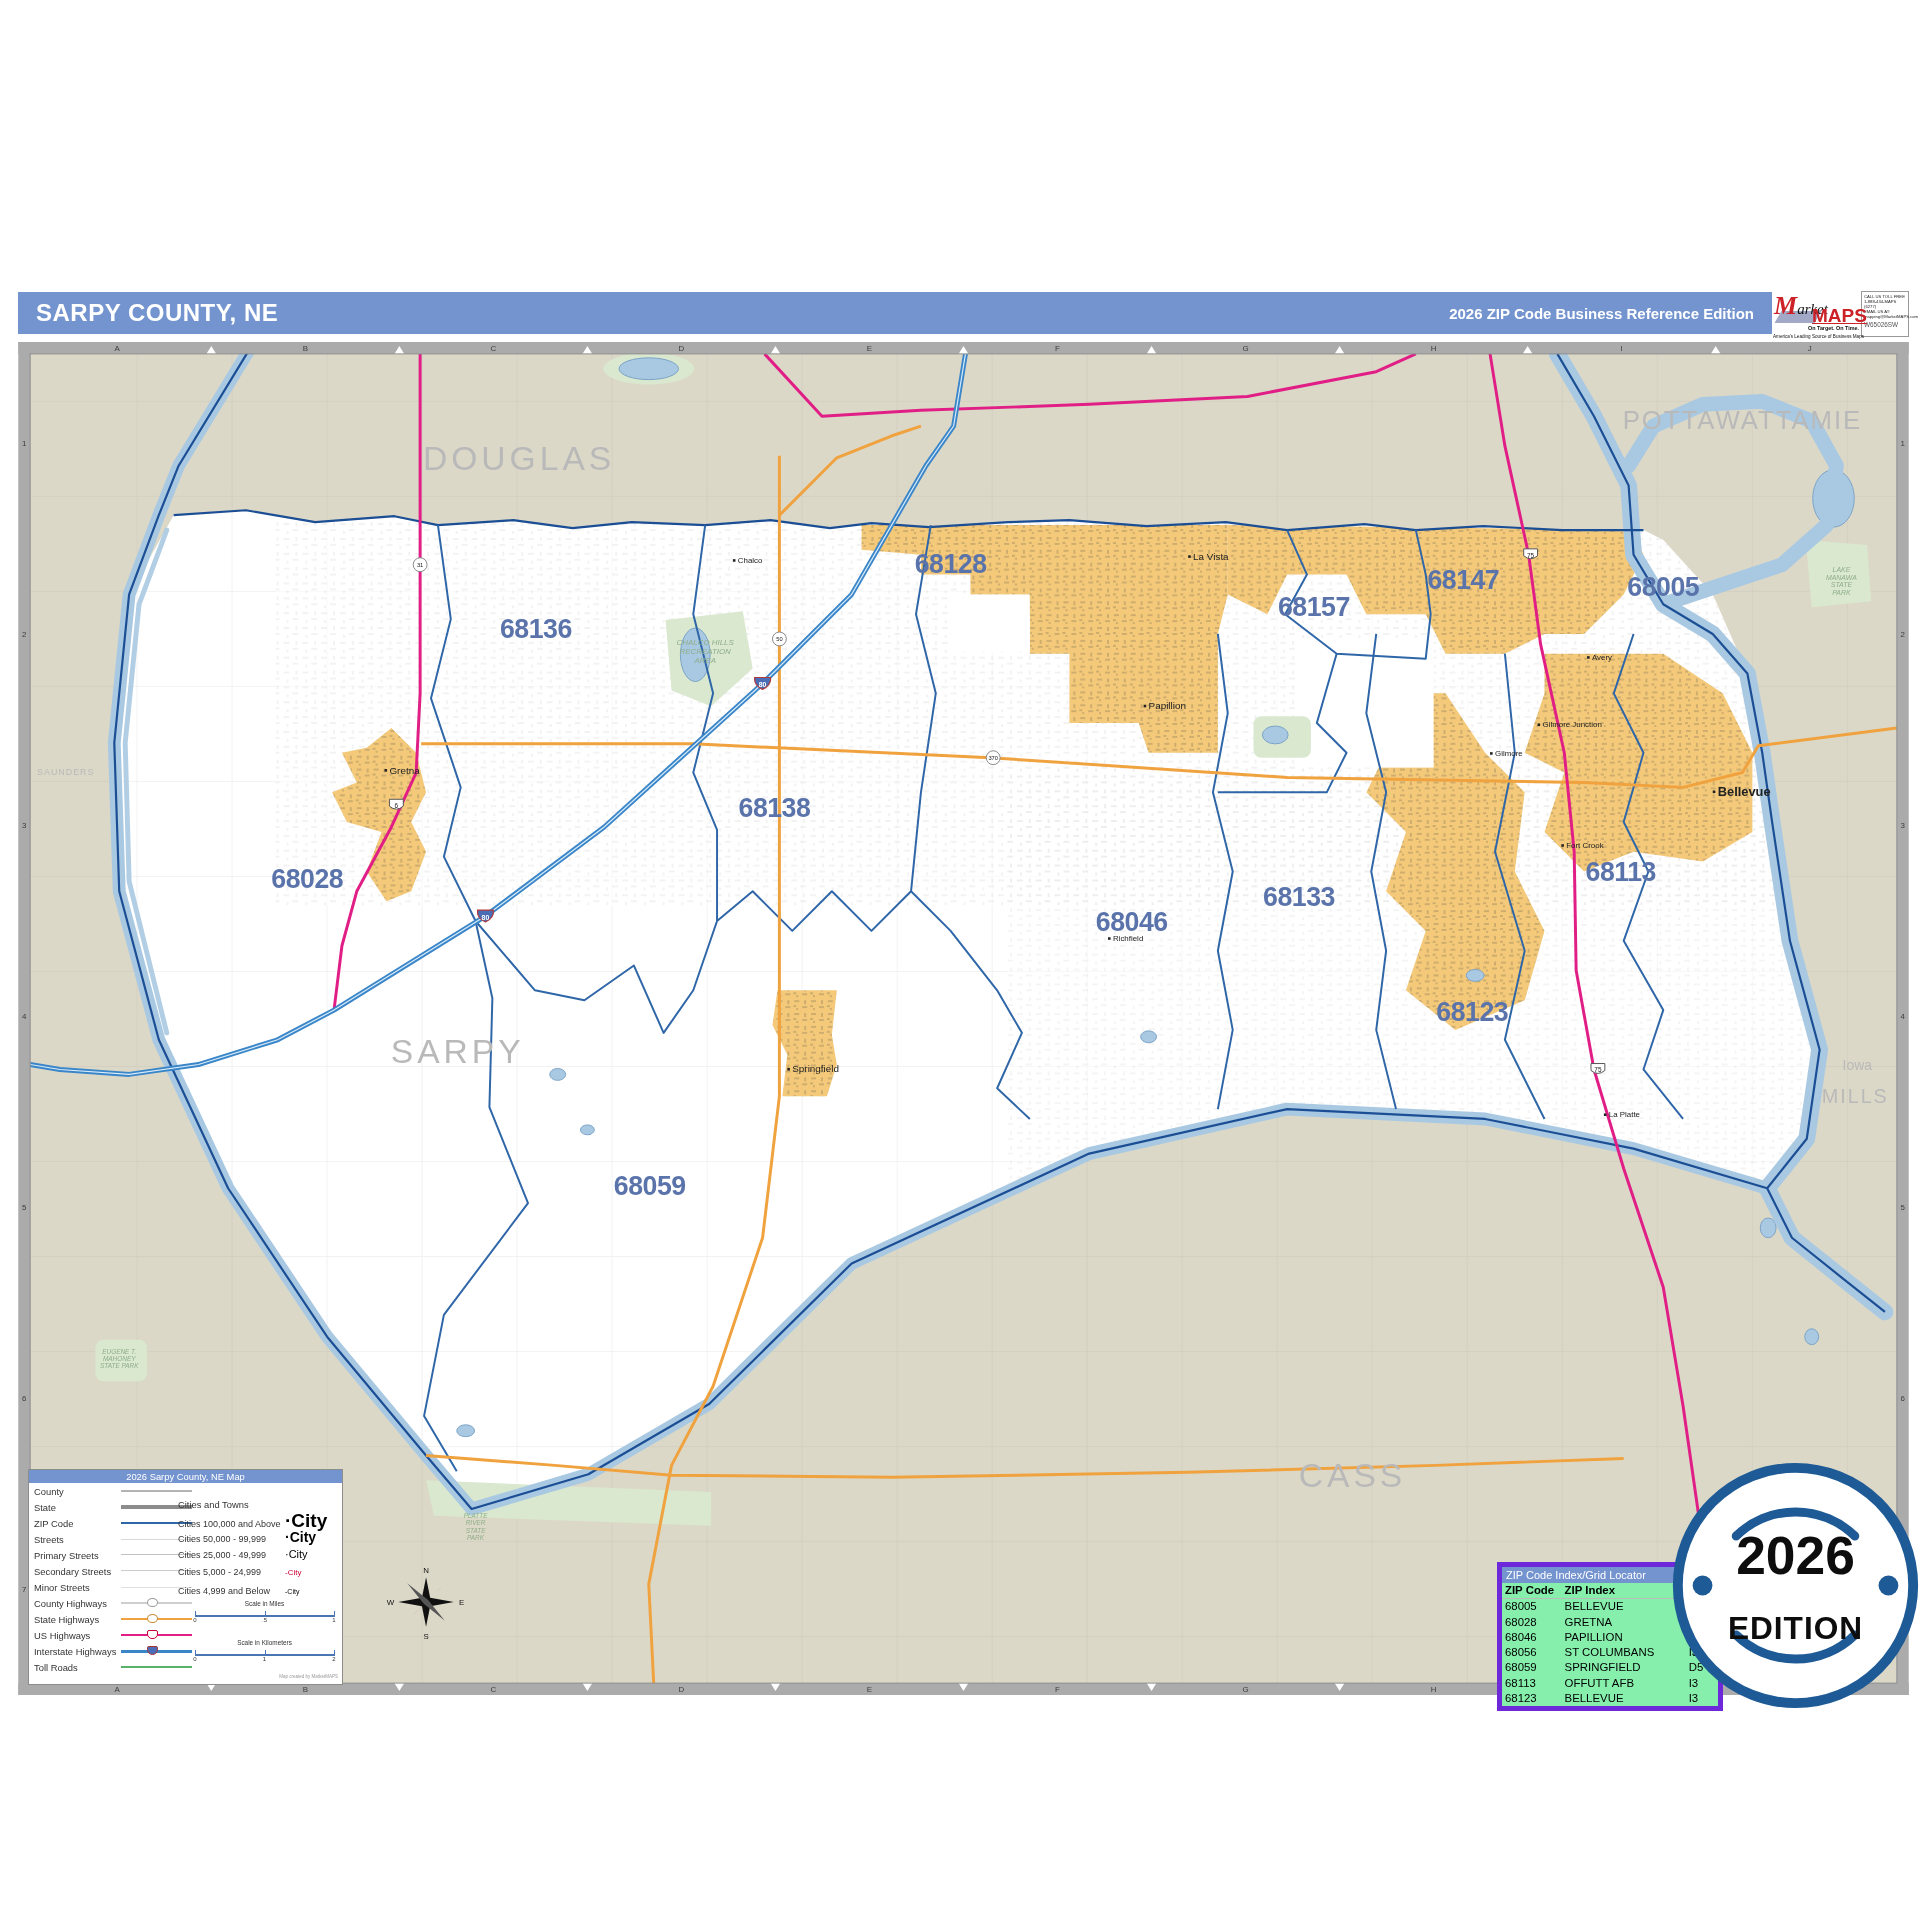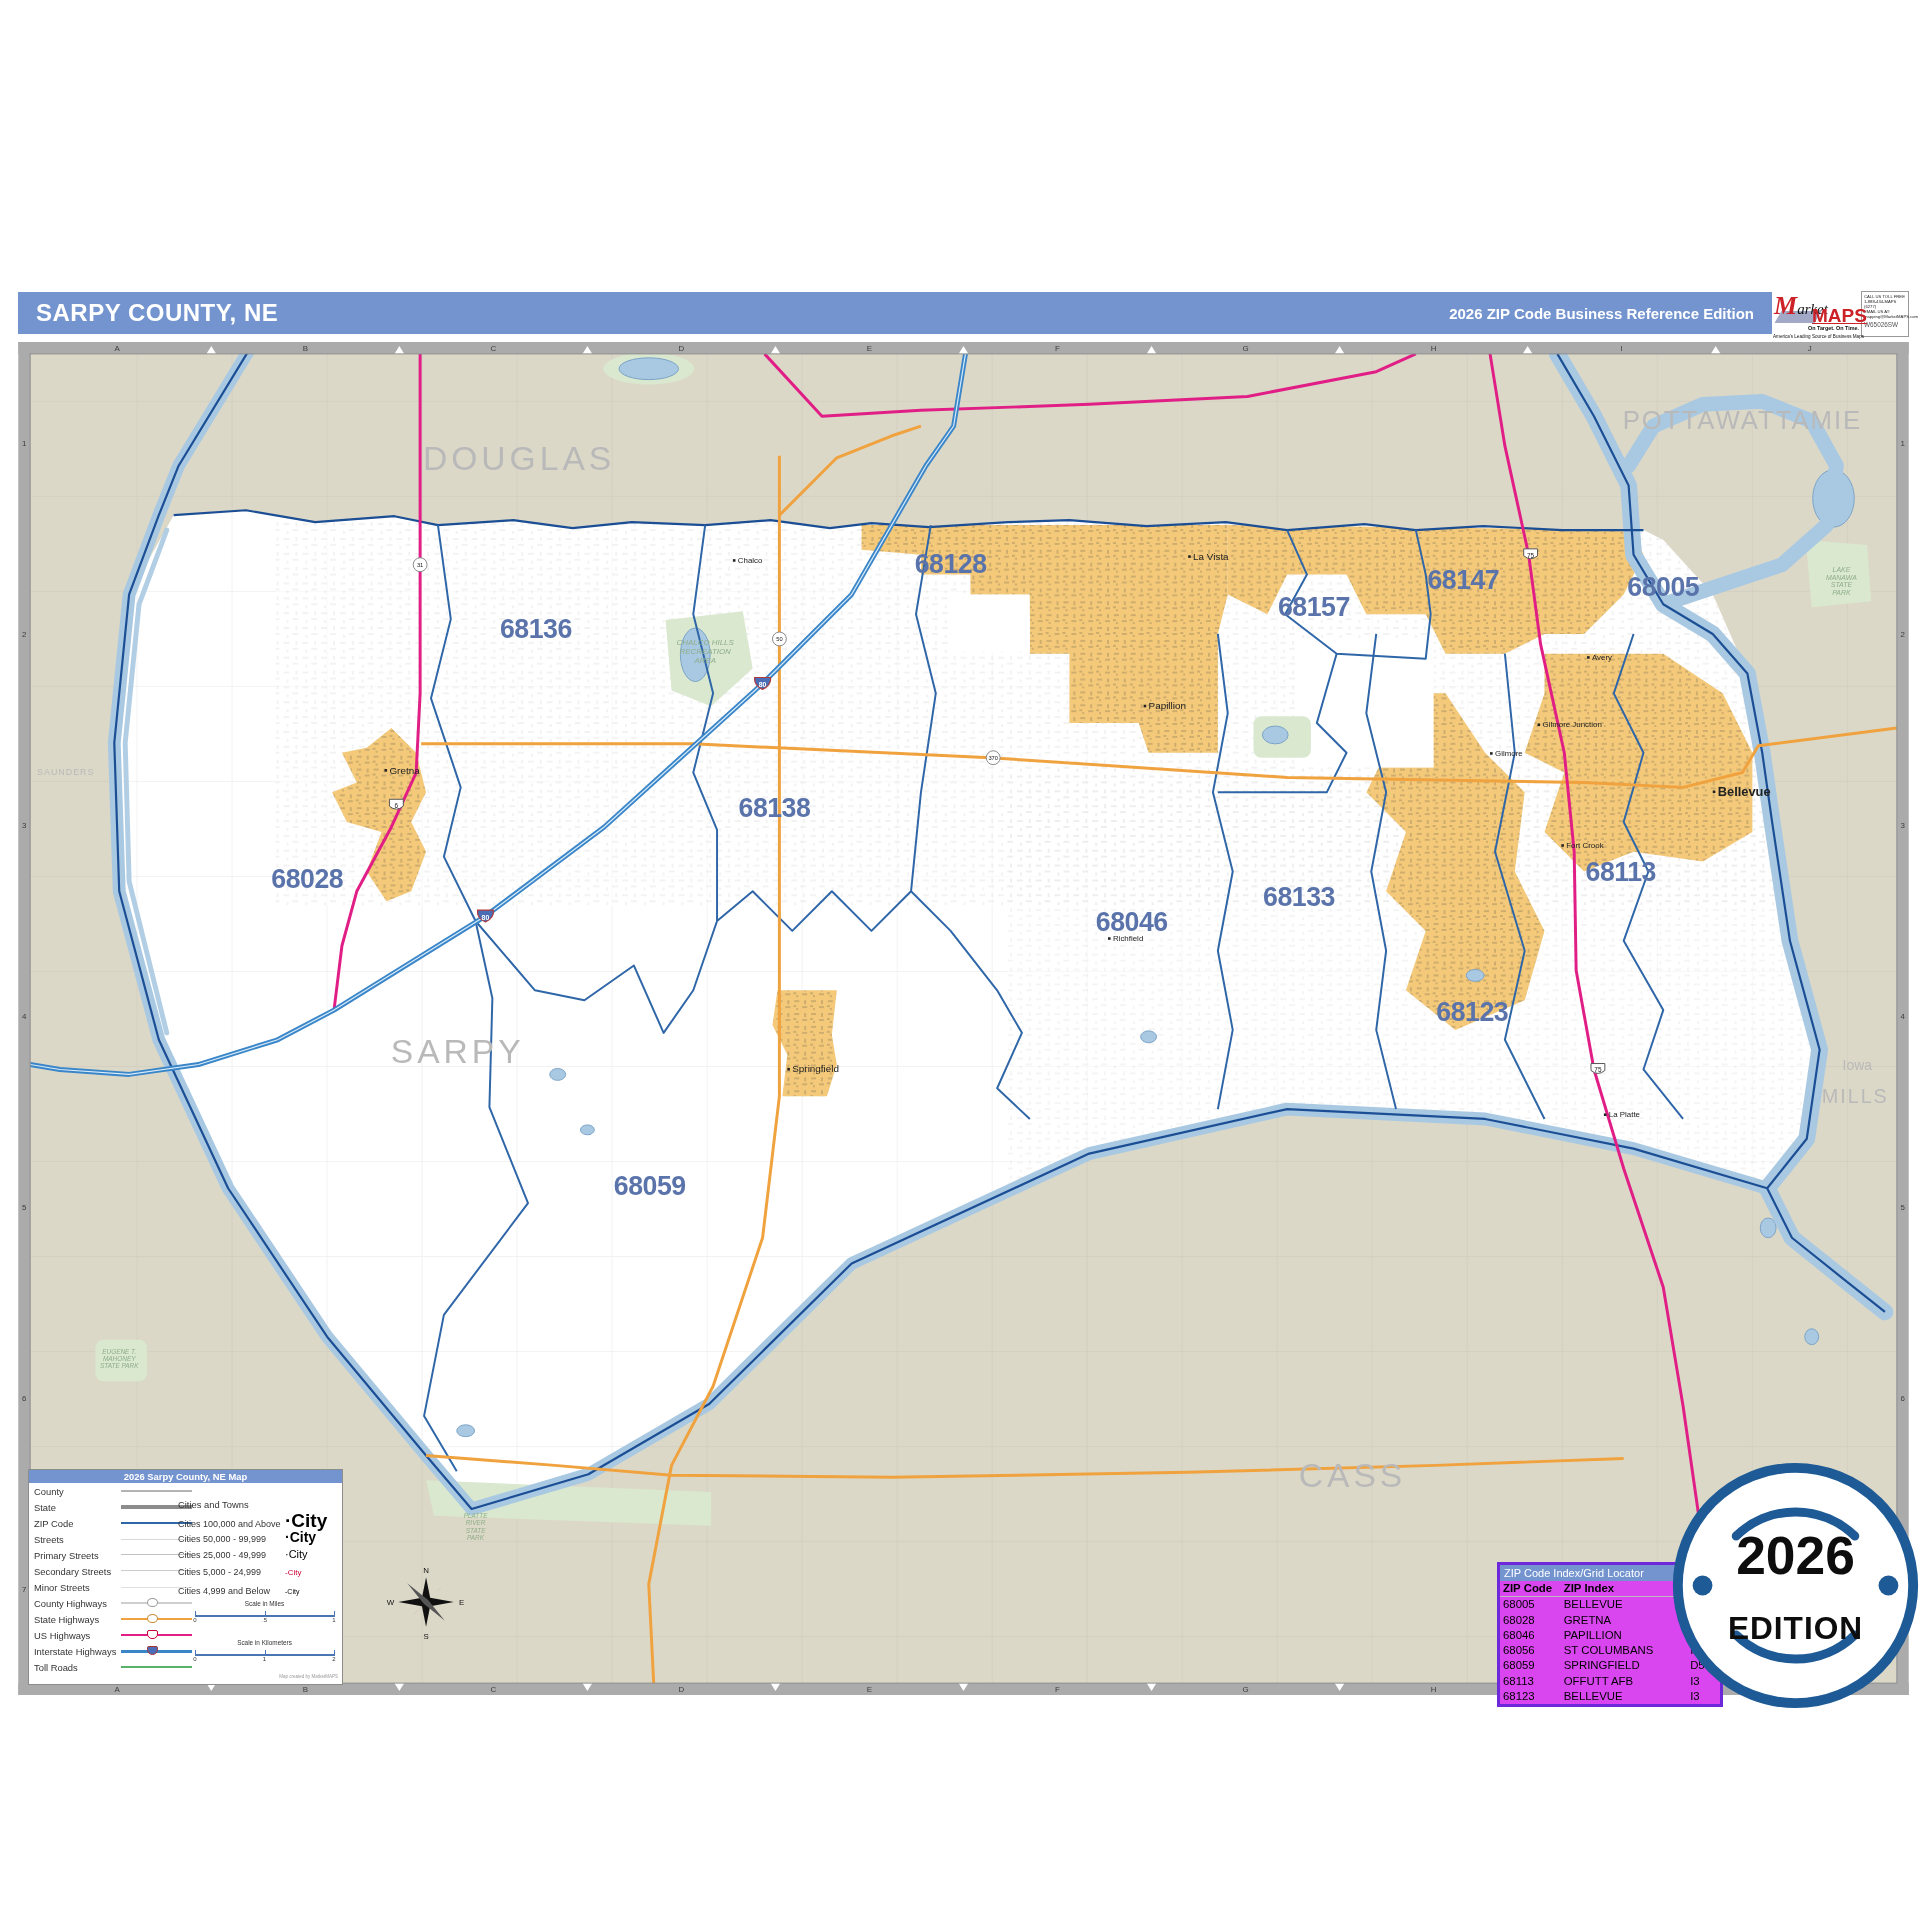--- a/index.html
+++ b/index.html
@@ -21,21 +21,21 @@
   
   #mapwrap{position:absolute;left:18px;top:342px;width:1891px;height:1353px;}
   svg text{font-family:"Liberation Sans",sans-serif;}
   .zipLabel{fill:#5a74ab;font-weight:bold;font-size:27px;letter-spacing:-.5px;}
   .cntyLabel{fill:#b9b9b9;}
   .cityLabel{fill:#222;}
   .parkLabel{fill:#8fae89;font-style:italic;}
   .rulLetter{fill:#3c3c3c;font-size:8px;}
   
   #legend{position:absolute;left:28px;top:1469px;width:315px;height:216px;background:#fff;border:1px solid #8c8c8c;box-sizing:border-box;font-size:9.4px;color:#333;}
-  #legend .ttl{background:#7494cf;color:#fff;text-align:center;font-size:9.4px;height:13px;line-height:13px;font-weight:bold;}
+  #legend .ttl{background:#7494cf;color:#fff;text-align:center;font-size:9.4px;height:13px;line-height:13px;}
   #legend .cols{position:relative;height:198px;}
   .lrow{display:flex;align-items:center;height:16px;padding-left:5px;}
   .lrow .lab{width:87px;}
   .lrow .smp{position:relative;width:71px;height:0;}
   .lrow .smp i{position:absolute;left:26px;top:-5px;width:11px;height:9px;box-sizing:border-box;}
   .i-county{border:1px solid #9a9a9a;border-radius:50%;background:#fff;}
   .i-state{border:1px solid #c58a30;border-radius:50%;background:#fff;}
   .i-us{border:1px solid #c03;border-radius:2px 2px 5px 5px;background:#fff;}
   .i-interstate{background:#4a6db5;border-radius:2px 2px 6px 6px;border:1px solid #a33;}
   #cities{position:absolute;left:149px;top:16px;width:163px;}
@@ -46,21 +46,21 @@
   .crow .smp.red{color:#c03;}
   #scales{position:absolute;left:166px;top:117px;width:139px;}
   .sbar{margin-bottom:14px;}
   .sbar .slab{text-align:center;font-size:6.4px;color:#333;}
   .sline{position:relative;height:8px;border-bottom:2px solid #4a77b4;}
   .sline span{position:absolute;bottom:-2px;width:1px;height:6px;background:#4a77b4;}
   .sticks{position:relative;height:8px;font-size:6px;color:#333;}
   .sticks span{position:absolute;top:0;transform:translateX(-50%);}
   #legcredit{position:absolute;right:4px;bottom:2px;font-size:4.5px;color:#999;}
   
-  #ziptable{position:absolute;left:1497px;top:1562px;width:226px;background:#d946ef;border:3px solid #6d28d9;box-sizing:border-box;font-size:11.4px;color:#000;}
+  #ziptable{position:absolute;left:1497px;top:1562px;width:226px;background:#86efac;border:5px solid #6d28d9;box-sizing:border-box;font-size:11.4px;color:#000;}
   #ziptable .ttl{background:#7494cf;color:#fff;font-size:11px;height:16px;line-height:16px;padding-left:4px;}
   #ziptable .hrow{display:flex;font-weight:bold;border-bottom:1px solid #bbb;}
   #ziptable .trow{display:flex;}
   #ziptable .c1{width:61px;padding-left:3px;}
   #ziptable .c2{width:127px;}
   #ziptable .c3{width:30px;}
   #ziptable .trow,#ziptable .hrow{height:15.3px;line-height:15.3px;}
   
   #badge{position:absolute;left:1663px;top:1453px;width:265px;height:265px;}
   #badge text{font-family:"Liberation Sans",sans-serif;font-weight:bold;fill:#0d0d0d;}

